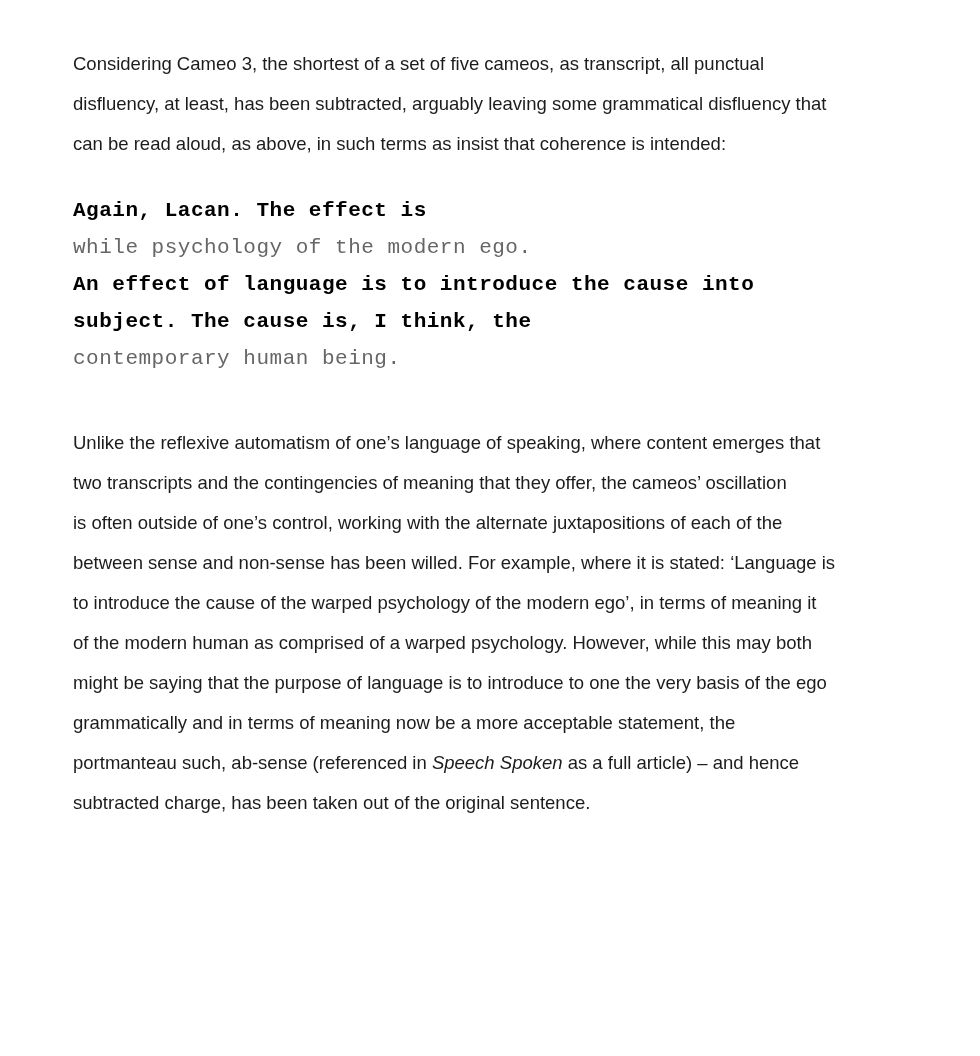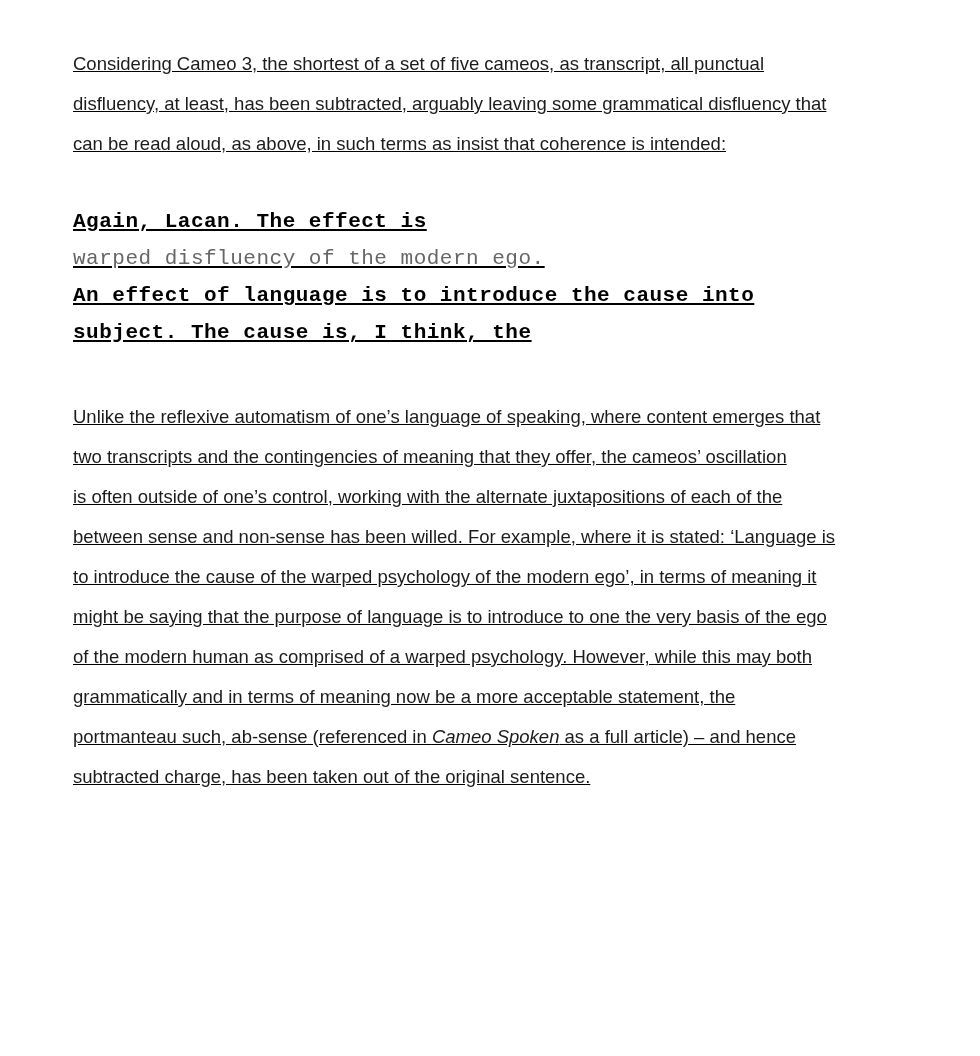--- a/index.html
+++ b/index.html
@@ -12,32 +12,31 @@
     height: 1056px;
     overflow: hidden;
     font-family: "Liberation Sans", sans-serif;
   }
   .page {
     box-sizing: border-box;
     width: 792px;
     height: 1056px;
     padding: 44px 60px 0 73px;
     background: #ffffff;
-    text-decoration: underline;
   }
   .sans-para {
     font-size: 18.5px;
     line-height: 40px;
     color: #1c1c1c;
     letter-spacing: 0px;
     white-space: nowrap;
   }
   .sans-line { white-space: nowrap; }
   .cameo {
-    margin-top: 39px;
+    margin-top: 28px;
     font-family: "Liberation Mono", "DejaVu Sans Mono", monospace;
     font-size: 21px;
     line-height: 37px;
     letter-spacing: 0.5px;
     white-space: nowrap;
   }
   .m-bold {
     font-weight: bold;
     color: #000000;
   }
@@ -61,31 +60,32 @@
 <div class="page">
 
   <div class="sans-para">
     <div class="sans-line">Considering Cameo 3, the shortest of a set of five cameos, as transcript, all punctual</div>
     <div class="sans-line">disfluency, at least, has been subtracted, arguably leaving some grammatical disfluency that</div>
     <div class="sans-line">can be read aloud, as above, in such terms as insist that coherence is intended:</div>
   </div>
 
   <div class="cameo">
     <div class="m-bold">Again, Lacan. The effect is</div>
-    <div class="m-reg">warped disfluency of the modern ego.</div>
+    <div class="m-reg">while psychology of the modern ego.</div>
     <div class="m-bold">An effect of language is to introduce the cause into</div>
     <div class="m-bold">subject. The cause is, I think, the</div>
+    <div class="m-reg">contemporary human being.</div>
   </div>
 
   <div class="sans-para discussion">
     <div class="sans-line">Unlike the reflexive automatism of one’s language of speaking, where content emerges that</div>
     <div class="sans-line">two transcripts and the contingencies of meaning that they offer, the cameos’ oscillation</div>
     <div class="sans-line">is often outside of one’s control, working with the alternate juxtapositions of each of the</div>
     <div class="sans-line">between sense and non-sense has been willed. For example, where it is stated: ‘Language is</div>
     <div class="sans-line">to introduce the cause of the warped psychology of the modern ego’, in terms of meaning it</div>
+    <div class="sans-line">of the modern human as comprised of a warped psychology. However, while this may both</div>
     <div class="sans-line">might be saying that the purpose of language is to introduce to one the very basis of the ego</div>
-    <div class="sans-line">of the modern human as comprised of a warped psychology. However, while this may both</div>
     <div class="sans-line">grammatically and in terms of meaning now be a more acceptable statement, the</div>
-    <div class="sans-line"><span>portmanteau such, ab-sense (referenced in </span><span class="s-italic">Cameo Spoken</span><span> as a full article) – and hence</span></div>
+    <div class="sans-line"><span>portmanteau such, ab-sense (referenced in </span><span class="s-italic">Speech Spoken</span><span> as a full article) – and hence</span></div>
     <div class="sans-line">subtracted charge, has been taken out of the original sentence.</div>
   </div>
 
 </div>
 
 </body></html>

